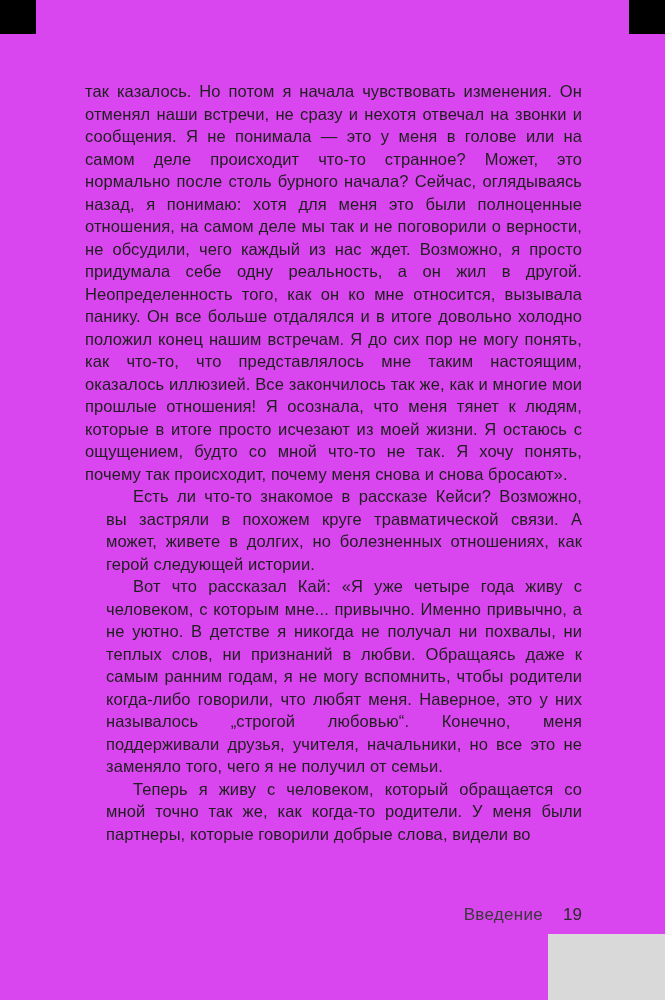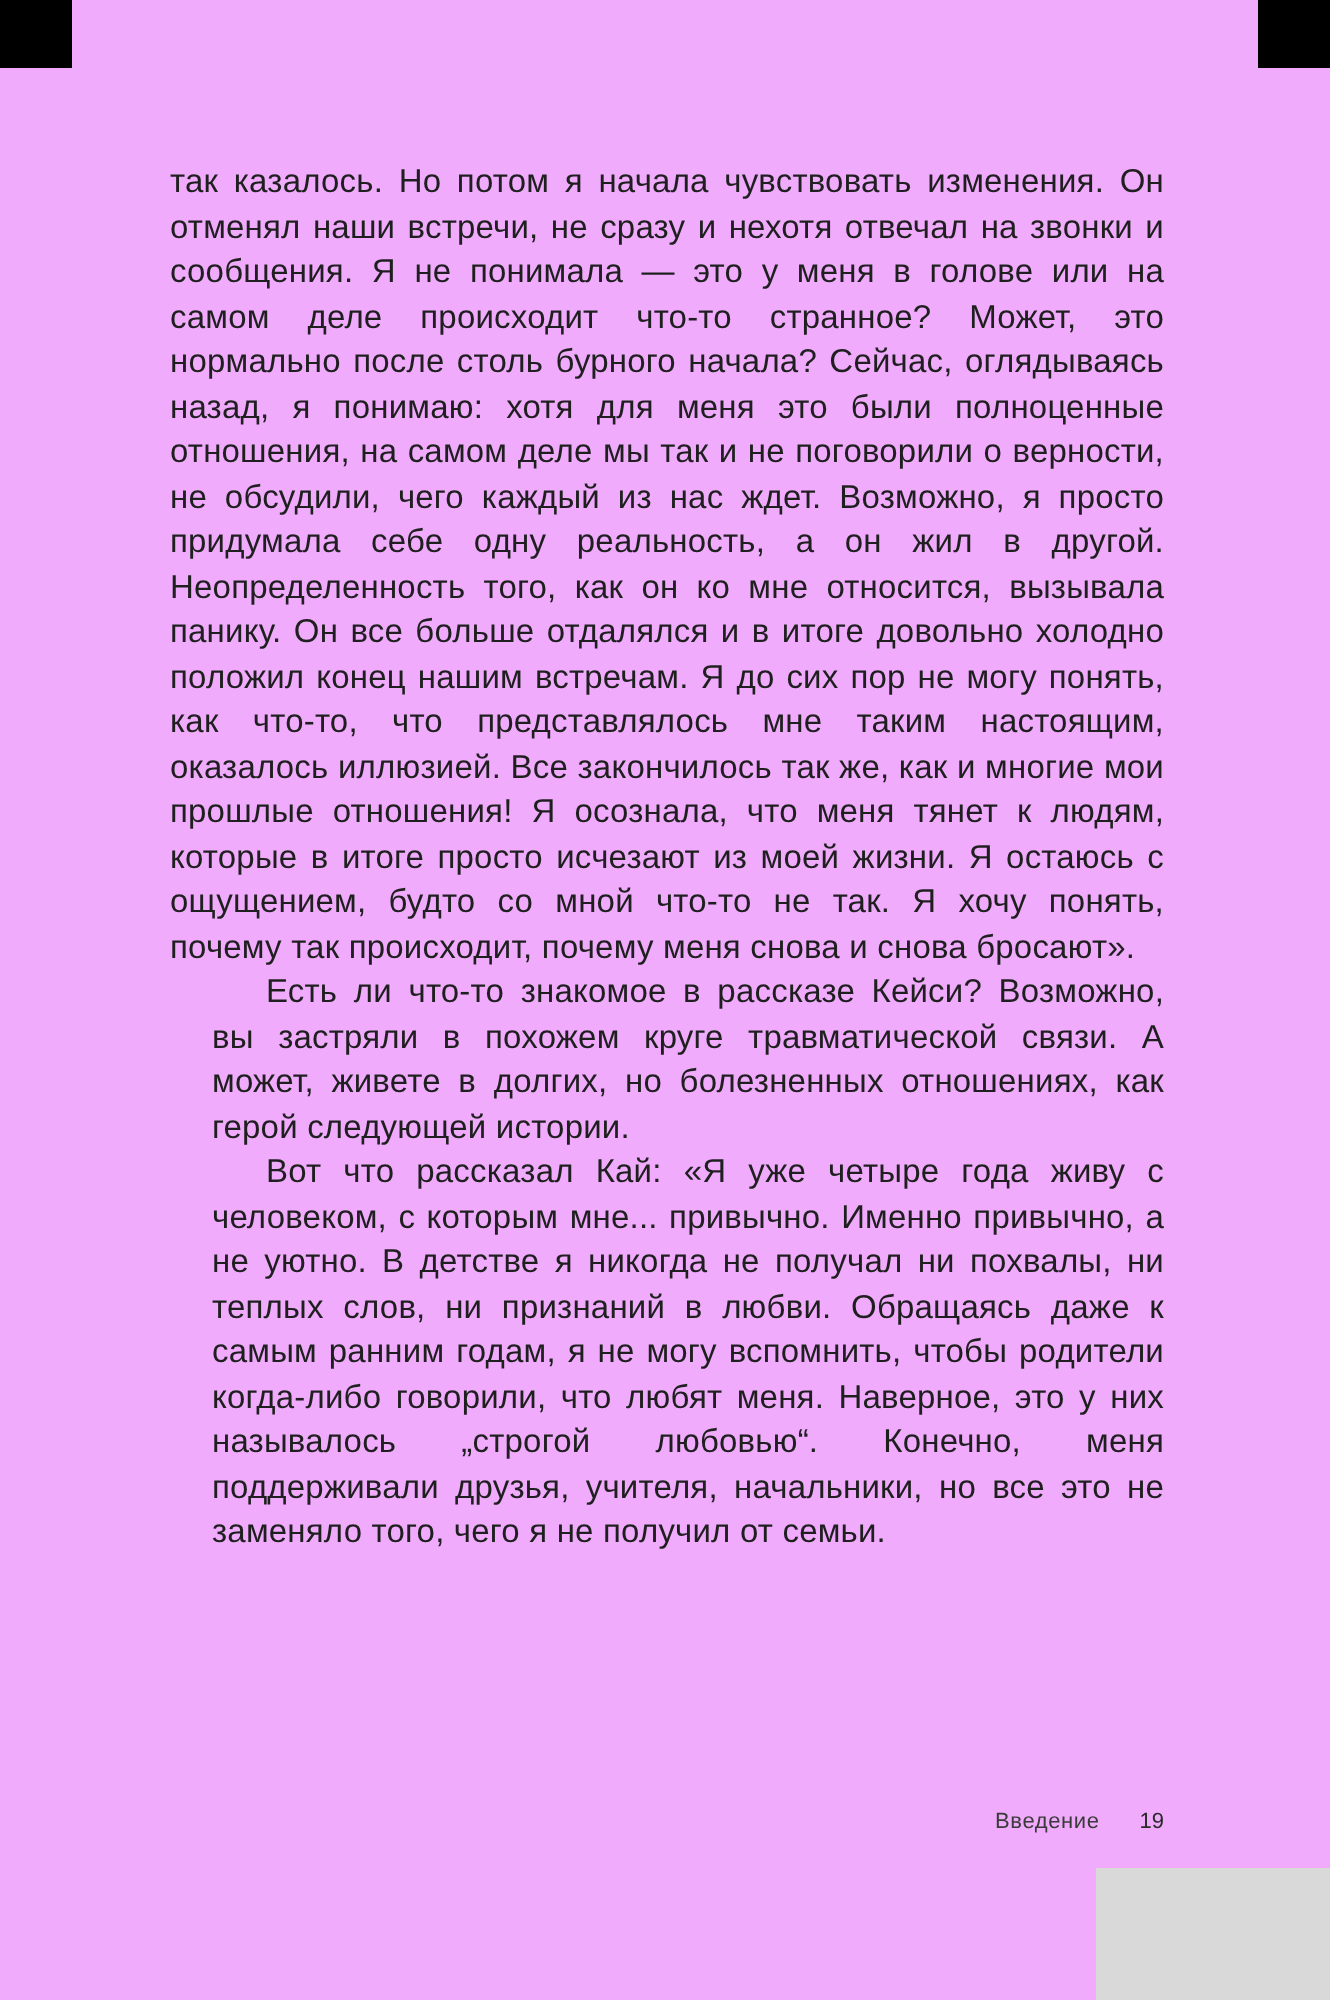--- a/index.html
+++ b/index.html
@@ -11,21 +11,21 @@
       width: 665px;
       height: 1000px;
       font-family: "Liberation Sans", "DejaVu Sans", sans-serif;
       position: relative;
       overflow: hidden;
     }
     .page {
       position: relative;
       width: 665px;
       height: 1000px;
-      background: #f0abfc;
+      background: #d946ef;
     }
     .corner {
       position: absolute;
       top: 0;
       width: 36px;
       height: 34px;
       background: #000000;
     }
     .corner-left { left: 0; }
     .corner-right { right: 0; }
@@ -50,21 +50,21 @@
       text-indent: 27px;
       margin-left: 21px;
     }
 
     .footer {
       position: absolute;
       left: 85px;
       top: 905px;
       width: 497px;
       text-align: right;
-      font-size: 11px;
+      font-size: 17px;
       color: #3a3a3a;
     }
     .footer .section-label {
       margin-right: 20px;
       letter-spacing: 0.3px;
     }
     .footer .page-number {
       color: #2b2b2b;
     }
 
@@ -82,20 +82,21 @@
 
 <div class="page">
 
   <div class="corner corner-left"></div>
   <div class="corner corner-right"></div>
 
   <div class="text-block" id="paragraphs">
       <p class="para">так казалось. Но потом я начала чувствовать изменения. Он отменял наши встречи, не сразу и нехотя отвечал на звонки и сообщения. Я не понимала — это у меня в голове или на самом деле происходит что-то странное? Может, это нормально после столь бурного начала? Сейчас, оглядываясь назад, я понимаю: хотя для меня это были полноценные отношения, на самом деле мы так и не поговорили о верности, не обсудили, чего каждый из нас ждет. Возможно, я просто придумала себе одну реальность, а он жил в другой. Неопределенность того, как он ко мне относится, вызывала панику. Он все больше отдалялся и в итоге довольно холодно положил конец нашим встречам. Я до сих пор не могу понять, как что-то, что представлялось мне таким настоящим, оказалось иллюзией. Все закончилось так же, как и многие мои прошлые отношения! Я осознала, что меня тянет к людям, которые в итоге просто исчезают из моей жизни. Я остаюсь с ощущением, будто со мной что-то не так. Я хочу понять, почему так происходит, почему меня снова и снова бросают».</p>
       <p class="para indent">Есть ли что-то знакомое в рассказе Кейси? Возможно, вы застряли в похожем круге травматической связи. А может, живете в долгих, но болезненных отношениях, как герой следующей истории.</p>
       <p class="para indent">Вот что рассказал Кай: «Я уже четыре года живу с человеком, с которым мне... привычно. Именно привычно, а не уютно. В детстве я никогда не получал ни похвалы, ни теплых слов, ни признаний в любви. Обращаясь даже к самым ранним годам, я не могу вспомнить, чтобы родители когда-либо говорили, что любят меня. Наверное, это у них называлось „строгой любовью“. Конечно, меня поддерживали друзья, учителя, начальники, но все это не заменяло того, чего я не получил от семьи.</p>
+      <p class="para indent">Теперь я живу с человеком, который обращается со мной точно так же, как когда-то родители. У меня были партнеры, которые говорили добрые слова, видели во</p>
     </div>
 
   <div class="footer">
     <span class="section-label">Введение</span><span class="page-number">19</span>
   </div>
 
   <div class="footer-block"></div>
 
 </div>
 

